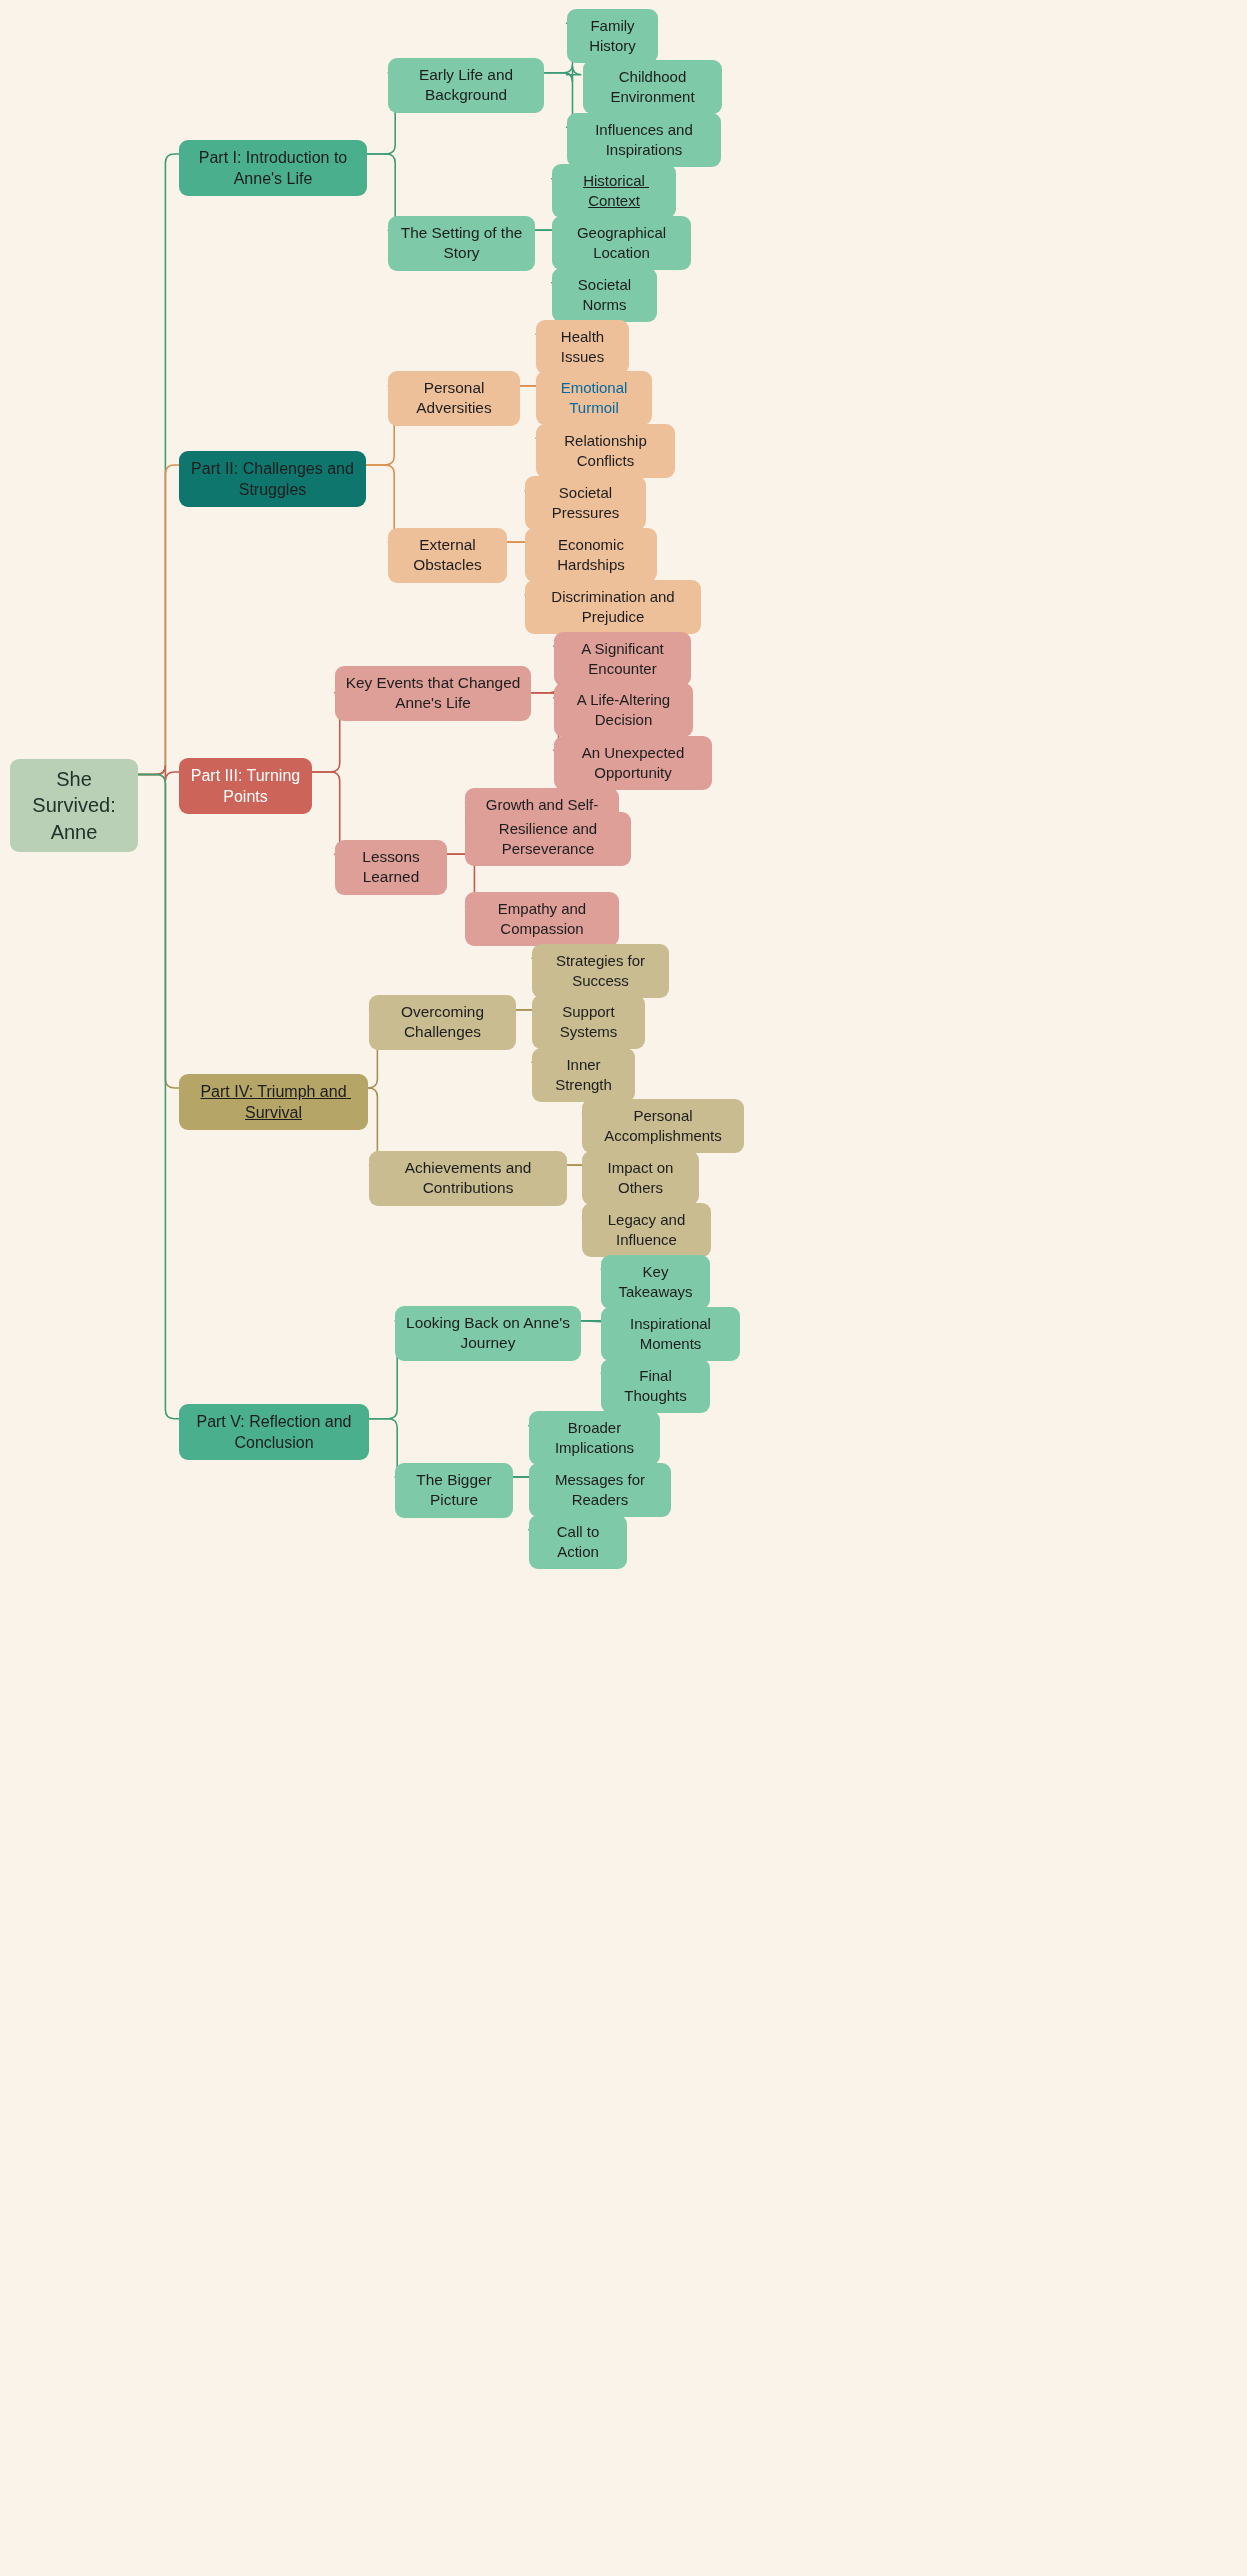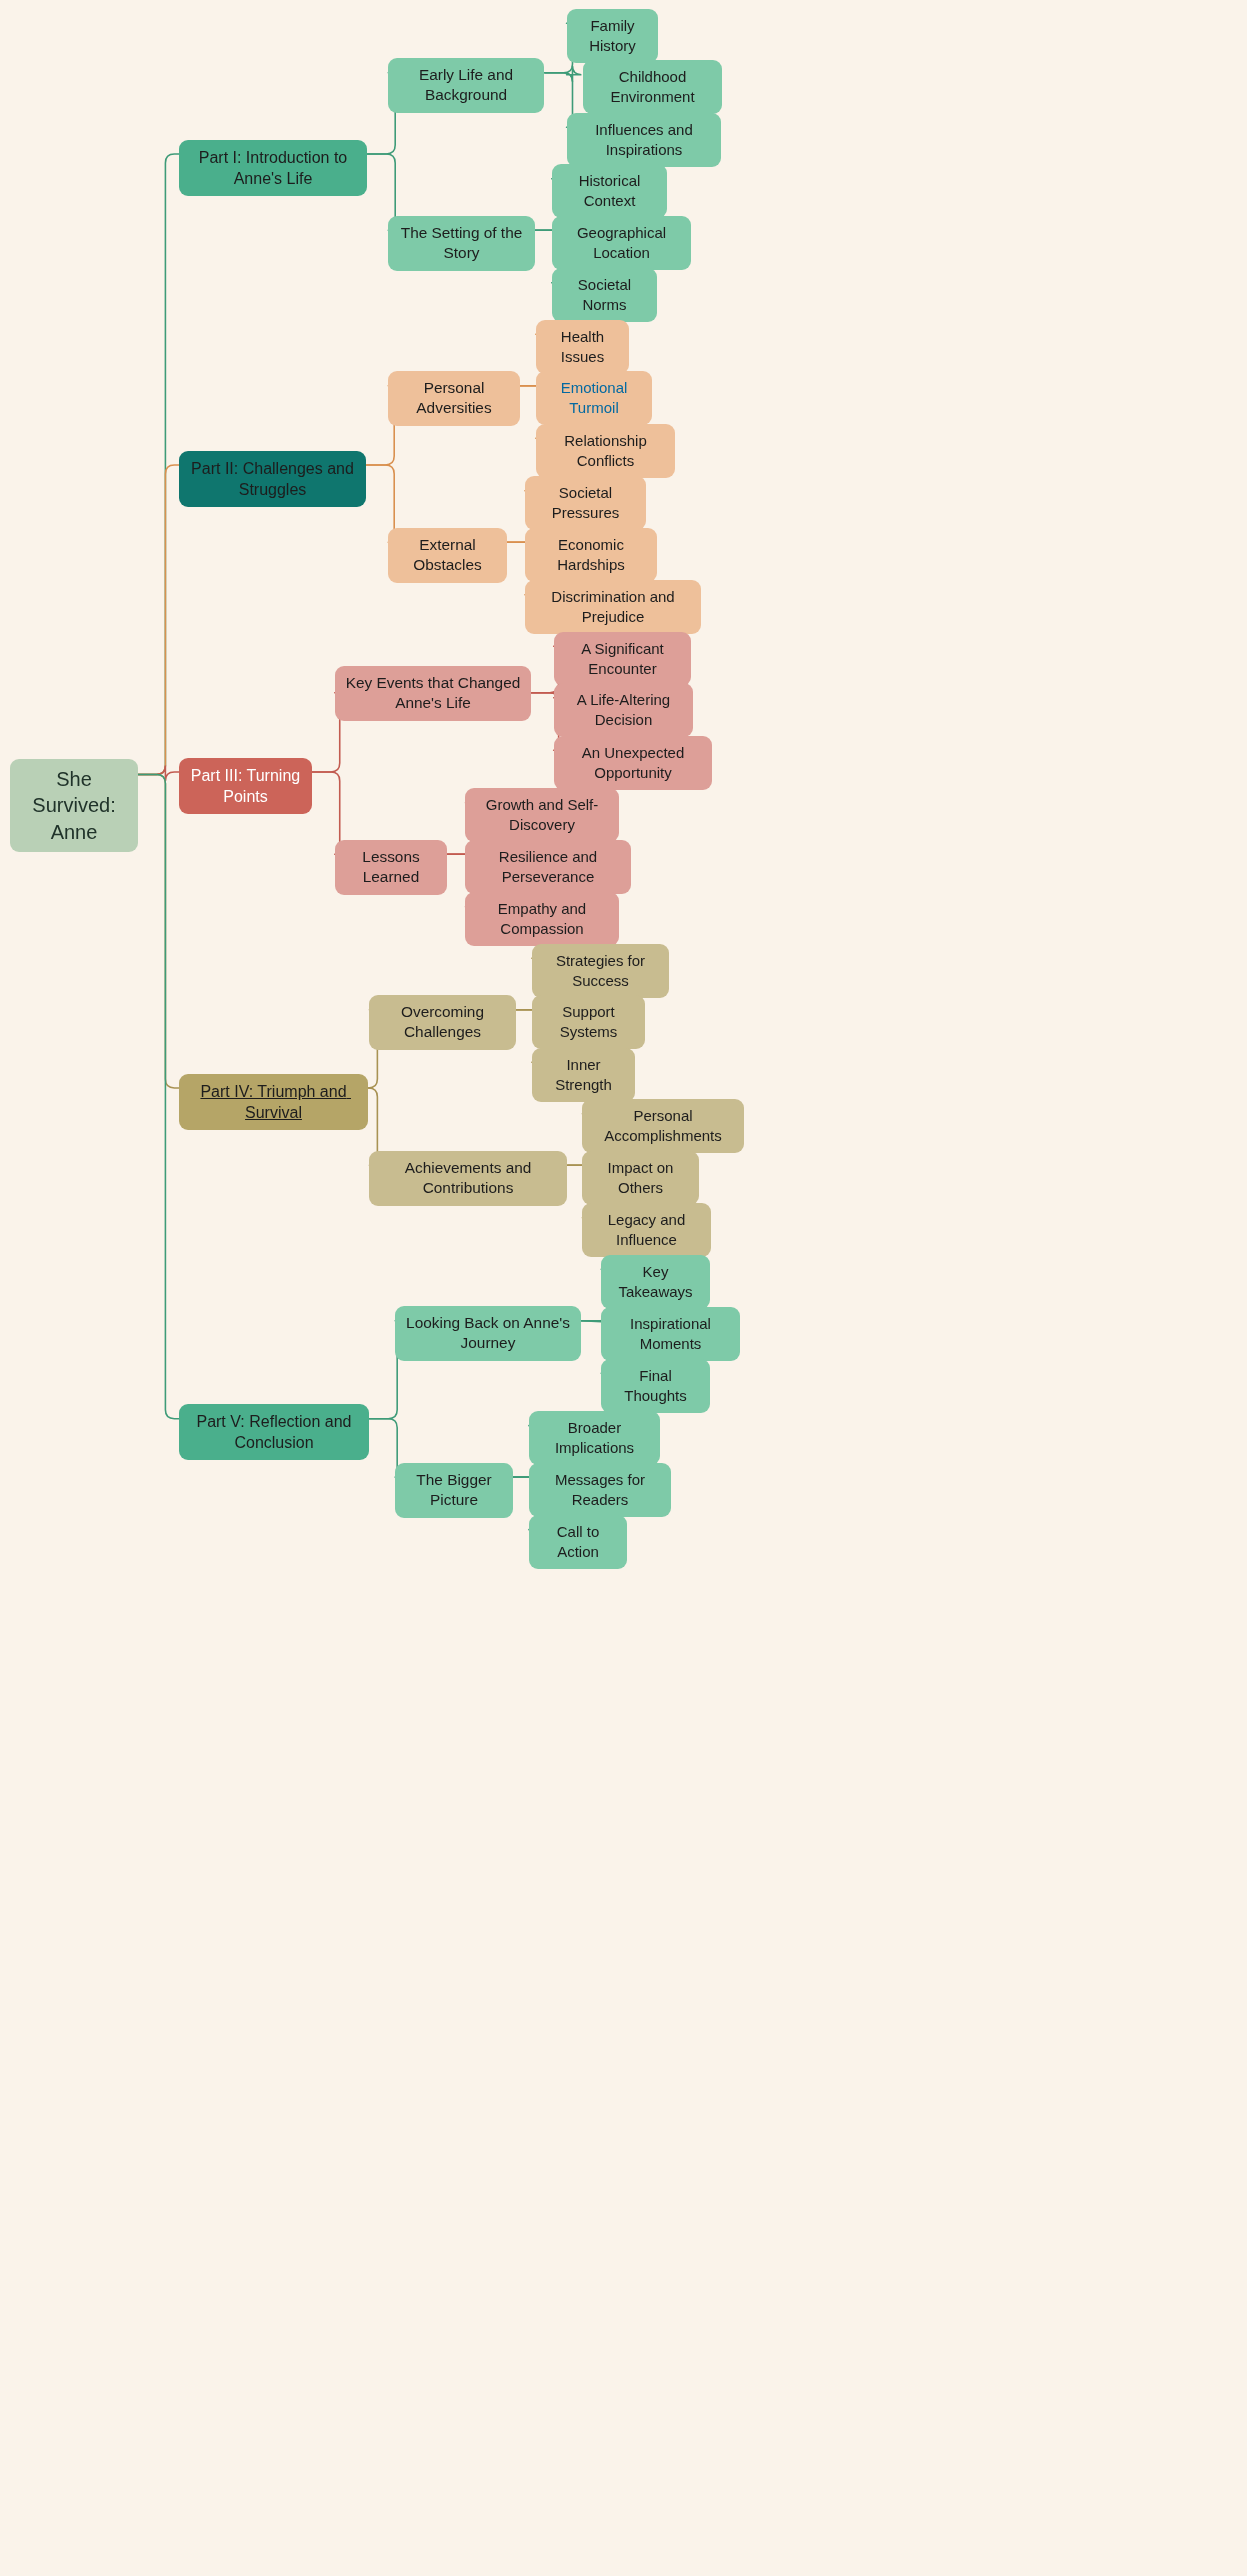--- a/index.html
+++ b/index.html
@@ -107,40 +107,40 @@
       <path d="M 518 1491.5 L 537 1491.5 Q 546 1491.5 546 1500.5 L 546 1535.5 Q 546 1544.5 555 1544.5 L 534 1544.5" fill="none" stroke="#3e9b78" stroke-width="1.6" stroke-linecap="round"></path>
     </svg>
   <div id="node-layer">
       <div class="node lvl0" style="left: 10px; top: 759px; width: 128px; min-height: 32px; background: rgb(185, 208, 182); color: rgb(32, 51, 42);">She Survived: Anne</div>
       <div class="node lvl1" style="left: 179px; top: 140px; width: 188px; min-height: 29px; background: rgb(74, 175, 140); color: rgb(29, 29, 29);">Part I: Introduction to Anne's Life</div>
       <div class="node lvl2" style="left: 388px; top: 58px; width: 156px; min-height: 29px; background: rgb(126, 202, 168); color: rgb(29, 29, 29);">Early Life and Background</div>
       <div class="node lvl3" style="left: 567px; top: 9px; width: 91px; min-height: 29px; background: rgb(126, 202, 168); color: rgb(29, 29, 29);">Family History</div>
       <div class="node lvl3" style="left: 567px; top: 60px; width: 139px; min-height: 29px; background: rgb(126, 202, 168); color: rgb(29, 29, 29); margin-left: 16px;">Childhood Environment</div>
       <div class="node lvl3" style="left: 567px; top: 113px; width: 154px; min-height: 29px; background: rgb(126, 202, 168); color: rgb(29, 29, 29);">Influences and Inspirations</div>
       <div class="node lvl2" style="left: 388px; top: 216px; width: 147px; min-height: 29px; background: rgb(126, 202, 168); color: rgb(29, 29, 29);">The Setting of the Story</div>
-      <div class="node lvl3" style="left: 552px; top: 164px; width: 115px; min-height: 29px; background: rgb(126, 202, 168); color: rgb(29, 29, 29);">Historical Context</div>
+      <div class="node lvl3" style="left: 552px; top: 164px; width: 124px; min-height: 29px; background: rgb(126, 202, 168); color: rgb(29, 29, 29); text-decoration: underline;">Historical Context</div>
       <div class="node lvl3" style="left: 552px; top: 216px; width: 139px; min-height: 29px; background: rgb(126, 202, 168); color: rgb(29, 29, 29);">Geographical Location</div>
       <div class="node lvl3" style="left: 552px; top: 268px; width: 105px; min-height: 29px; background: rgb(126, 202, 168); color: rgb(29, 29, 29);">Societal Norms</div>
       <div class="node lvl1" style="left: 179px; top: 451px; width: 187px; min-height: 29px; background: #0f766e; color: rgb(29, 29, 29);">Part II: Challenges and Struggles</div>
       <div class="node lvl2" style="left: 388px; top: 371px; width: 132px; min-height: 29px; background: rgb(238, 192, 154); color: rgb(29, 29, 29);">Personal Adversities</div>
       <div class="node lvl3" style="left: 536px; top: 320px; width: 93px; min-height: 29px; background: rgb(238, 192, 154); color: rgb(29, 29, 29);">Health Issues</div>
       <div class="node lvl3" style="left: 536px; top: 371px; width: 116px; min-height: 29px; background: rgb(238, 192, 154); color: #0369a1;">Emotional Turmoil</div>
       <div class="node lvl3" style="left: 536px; top: 424px; width: 139px; min-height: 29px; background: rgb(238, 192, 154); color: rgb(29, 29, 29);">Relationship Conflicts</div>
       <div class="node lvl2" style="left: 388px; top: 528px; width: 119px; min-height: 29px; background: rgb(238, 192, 154); color: rgb(29, 29, 29);">External Obstacles</div>
       <div class="node lvl3" style="left: 525px; top: 476px; width: 121px; min-height: 29px; background: rgb(238, 192, 154); color: rgb(29, 29, 29);">Societal Pressures</div>
       <div class="node lvl3" style="left: 525px; top: 528px; width: 132px; min-height: 29px; background: rgb(238, 192, 154); color: rgb(29, 29, 29);">Economic Hardships</div>
       <div class="node lvl3" style="left: 525px; top: 580px; width: 176px; min-height: 29px; background: rgb(238, 192, 154); color: rgb(29, 29, 29);">Discrimination and Prejudice</div>
       <div class="node lvl1" style="left: 179px; top: 758px; width: 133px; min-height: 29px; background: rgb(204, 100, 89); color: rgb(255, 255, 255);">Part III: Turning Points</div>
       <div class="node lvl2" style="left: 335px; top: 666px; width: 196px; min-height: 54px; background: rgb(221, 159, 152); color: rgb(29, 29, 29);">Key Events that Changed Anne's Life</div>
       <div class="node lvl3" style="left: 554px; top: 632px; width: 137px; min-height: 29px; background: rgb(221, 159, 152); color: rgb(29, 29, 29);">A Significant Encounter</div>
       <div class="node lvl3" style="left: 554px; top: 683px; width: 139px; min-height: 29px; background: rgb(221, 159, 152); color: rgb(29, 29, 29);">A Life-Altering Decision</div>
       <div class="node lvl3" style="left: 554px; top: 736px; width: 158px; min-height: 29px; background: rgb(221, 159, 152); color: rgb(29, 29, 29);">An Unexpected Opportunity</div>
       <div class="node lvl2" style="left: 335px; top: 840px; width: 112px; min-height: 29px; background: rgb(221, 159, 152); color: rgb(29, 29, 29);">Lessons Learned</div>
       <div class="node lvl3" style="left: 465px; top: 788px; width: 154px; min-height: 29px; background: rgb(221, 159, 152); color: rgb(29, 29, 29);">Growth and Self-Discovery</div>
-      <div class="node lvl3" style="left: 465px; top: 840px; width: 166px; min-height: 29px; background: rgb(221, 159, 152); color: rgb(29, 29, 29);">Resilience and Perseverance</div>
+      <div class="node lvl3" style="left: 465px; top: 812px; width: 166px; min-height: 29px; background: rgb(221, 159, 152); color: rgb(29, 29, 29);">Resilience and Perseverance</div>
       <div class="node lvl3" style="left: 465px; top: 892px; width: 154px; min-height: 29px; background: rgb(221, 159, 152); color: rgb(29, 29, 29);">Empathy and Compassion</div>
       <div class="node lvl1" style="left: 179px; top: 1074px; width: 189px; min-height: 29px; background: rgb(181, 165, 103); color: rgb(29, 29, 29); text-decoration: underline;">Part IV: Triumph and Survival</div>
       <div class="node lvl2" style="left: 369px; top: 995px; width: 147px; min-height: 29px; background: rgb(200, 188, 144); color: rgb(29, 29, 29);">Overcoming Challenges</div>
       <div class="node lvl3" style="left: 532px; top: 944px; width: 137px; min-height: 29px; background: rgb(200, 188, 144); color: rgb(29, 29, 29);">Strategies for Success</div>
       <div class="node lvl3" style="left: 532px; top: 995px; width: 113px; min-height: 29px; background: rgb(200, 188, 144); color: rgb(29, 29, 29);">Support Systems</div>
       <div class="node lvl3" style="left: 532px; top: 1048px; width: 103px; min-height: 29px; background: rgb(200, 188, 144); color: rgb(29, 29, 29);">Inner Strength</div>
       <div class="node lvl2" style="left: 369px; top: 1151px; width: 198px; min-height: 29px; background: rgb(200, 188, 144); color: rgb(29, 29, 29);">Achievements and Contributions</div>
       <div class="node lvl3" style="left: 582px; top: 1099px; width: 162px; min-height: 29px; background: rgb(200, 188, 144); color: rgb(29, 29, 29);">Personal Accomplishments</div>
       <div class="node lvl3" style="left: 582px; top: 1151px; width: 117px; min-height: 29px; background: rgb(200, 188, 144); color: rgb(29, 29, 29);">Impact on Others</div>
       <div class="node lvl3" style="left: 582px; top: 1203px; width: 129px; min-height: 29px; background: rgb(200, 188, 144); color: rgb(29, 29, 29);">Legacy and Influence</div>

